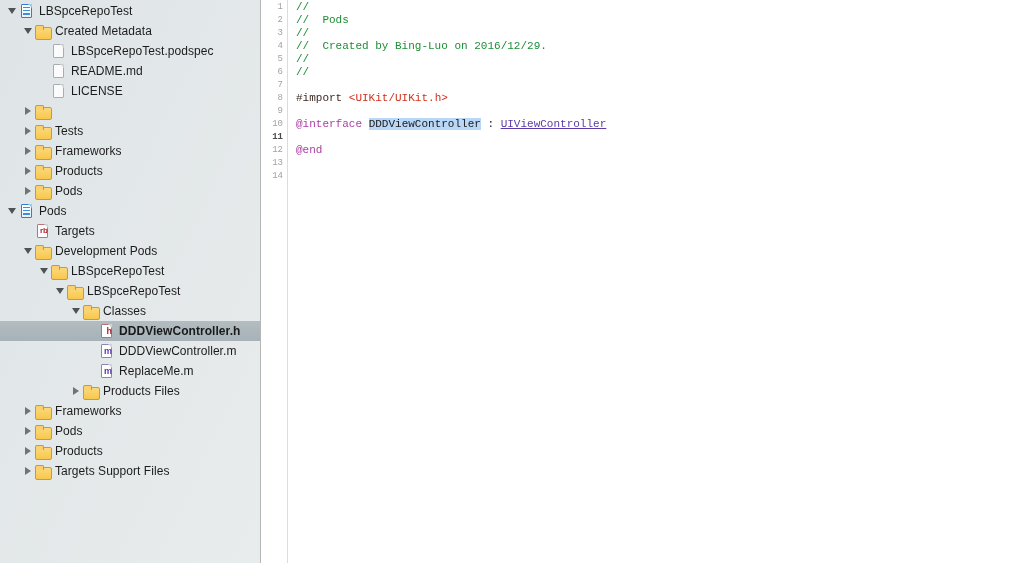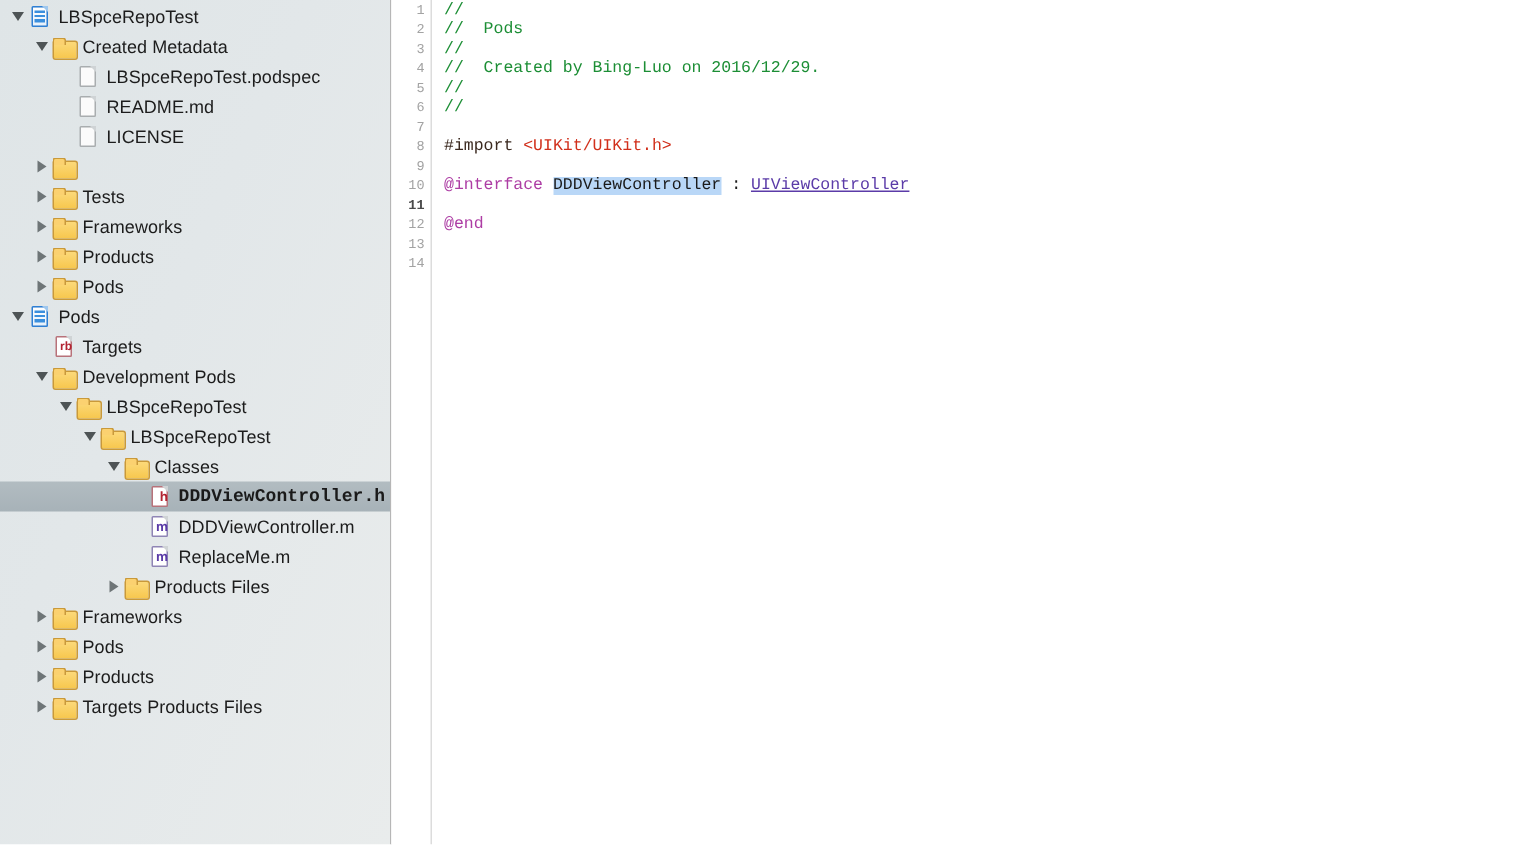--- a/index.html
+++ b/index.html
@@ -38,21 +38,21 @@
     display: flex;
     align-items: center;
     font-size: 12px;
     color: #1c1c1c;
     white-space: nowrap;
     cursor: default;
   }
   .nav-row.selected {
     background: linear-gradient(to bottom, #b2bcc1 0%, #a7b2b8 100%);
   }
-  .nav-row.selected .nav-label { font-weight: bold; color: #1a1a1a; font-family: Liberation Mono, monospace; }
+  .nav-row.selected .nav-label { font-weight: bold; color: #1a1a1a; }
 
   .twisty {
     flex: 0 0 12px;
     width: 12px;
     height: 20px;
     position: relative;
   }
   .twisty.right::before {
     content: "";
     position: absolute;
@@ -380,21 +380,21 @@
       <div class="nav-row">
         <div style="flex: 0 0 23px;"></div>
         <div class="twisty right"></div>
         <div class="nav-icon ic-folder"></div>
         <span class="nav-label">Products</span>
       </div>
       <div class="nav-row">
         <div style="flex: 0 0 23px;"></div>
         <div class="twisty right"></div>
         <div class="nav-icon ic-folder"></div>
-        <span class="nav-label">Targets Products Files</span>
+        <span class="nav-label">Targets Support Files</span>
       </div>
     </div>
 
   <div id="editor">
     <div id="gutter">
         <div class="lineno">1</div>
         <div class="lineno">2</div>
         <div class="lineno">3</div>
         <div class="lineno">4</div>
         <div class="lineno">5</div>

